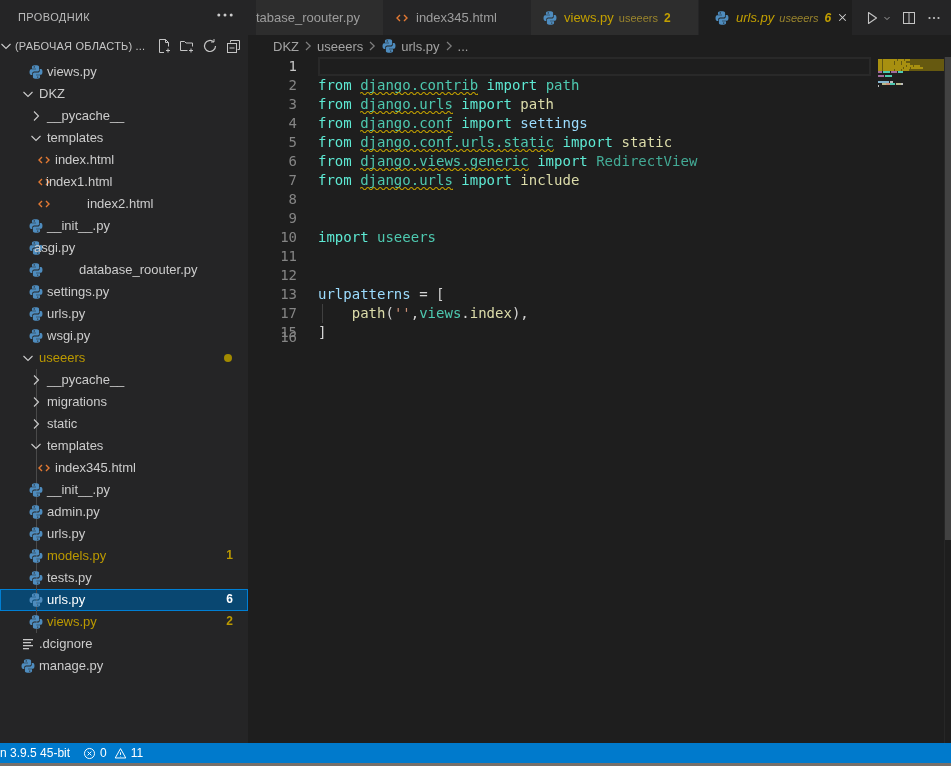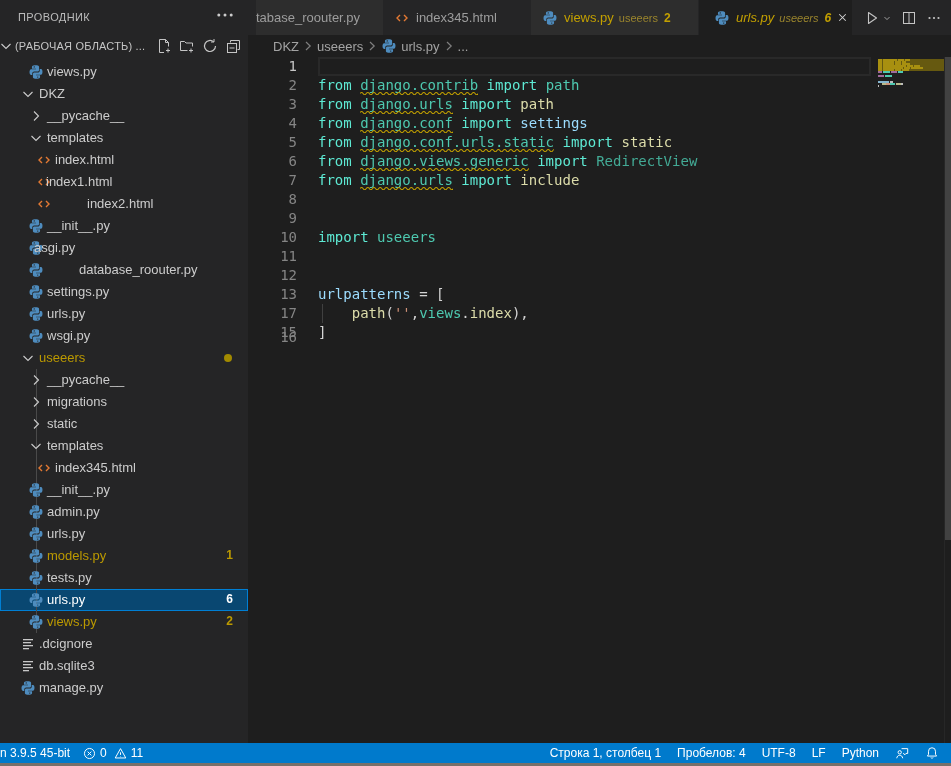--- a/index.html
+++ b/index.html
@@ -400,31 +400,20 @@
         <div class="row">
           <span class="ficon" style="left: 20px;">
             <svg viewBox="0 0 16 16" fill="#c8c8c8">
               <rect x="3" y="3" width="10" height="1.3"></rect>
               <rect x="3" y="6" width="8" height="1.3"></rect>
               <rect x="3" y="9" width="10" height="1.3"></rect>
               <rect x="3" y="12" width="6" height="1.3"></rect>
             </svg>
           </span>
           <span class="label" style="left: 39px;">.dcignore</span>
-        </div>
-        <div class="row">
-          <span class="ficon" style="left: 20px;">
-            <svg viewBox="0 0 16 16" fill="#c8c8c8">
-              <rect x="3" y="3" width="10" height="1.3"></rect>
-              <rect x="3" y="6" width="8" height="1.3"></rect>
-              <rect x="3" y="9" width="10" height="1.3"></rect>
-              <rect x="3" y="12" width="6" height="1.3"></rect>
-            </svg>
-          </span>
-          <span class="label" style="left: 39px;">db.sqlite3</span>
         </div>
         <div class="row">
           <span class="ficon" style="left: 20px;">
             <svg viewBox="0 0 16 16">
               <g fill="#4e8cbe">
                 <path fill-rule="evenodd" d="M7.95 1.3 C7.0 1.3 6.1 1.39 5.35 1.53 4.45 1.7 3.95 2.22 3.95 3.0 L3.95 4.75 L8.0 4.75 L8.0 5.3 L3.3 5.3 C2.48 5.3 1.88 5.9 1.68 6.8 1.45 7.82 1.45 8.45 1.68 9.5 1.87 10.38 2.4 10.95 3.2 10.95 L4.25 10.95 L4.25 9.35 C4.25 8.3 5.15 7.42 6.2 7.42 L9.6 7.42 C10.42 7.42 11.1 6.73 11.1 5.9 L11.1 3.0 C11.1 2.2 10.6 1.72 9.8 1.55 9.2 1.42 8.57 1.3 7.95 1.3 Z M6.25 2.2 A0.68 0.68 0 1 1 6.25 3.56 0.68 0.68 0 0 1 6.25 2.2 Z"></path>
                 <path fill-rule="evenodd" d="M8.05 14.7 C9.0 14.7 9.9 14.61 10.65 14.47 11.55 14.3 12.05 13.78 12.05 13.0 L12.05 11.25 L8.0 11.25 L8.0 10.7 L12.7 10.7 C13.52 10.7 14.12 10.1 14.32 9.2 14.55 8.18 14.55 7.55 14.32 6.5 14.13 5.62 13.6 5.05 12.8 5.05 L11.75 5.05 L11.75 6.65 C11.75 7.7 10.85 8.58 9.8 8.58 L6.4 8.58 C5.58 8.58 4.9 9.27 4.9 10.1 L4.9 13.0 C4.9 13.8 5.4 14.28 6.2 14.45 6.8 14.58 7.43 14.7 8.05 14.7 Z M9.75 13.8 A0.68 0.68 0 1 1 9.75 12.44 0.68 0.68 0 0 1 9.75 13.8 Z"></path>
               </g>
             </svg>
           </span>
@@ -638,35 +627,15 @@
       <span>0</span>
       <span class="sico" style="margin-left:3px">
           <svg viewBox="0 0 16 16" fill="none" stroke="#ffffff" stroke-width="1.2">
             <path d="M8 2 14.5 13.5h-13z" stroke-linejoin="round"></path>
             <path d="M8 6.5v3.2"></path>
             <circle cx="8" cy="11.6" r=".5" fill="#fff" stroke="none"></circle>
           </svg>
         </span>
       <span>11</span>
     </span>
-    <span id="sb-right">
-      <span class="item2">Строка 1, столбец 1</span>
-      <span class="item2">Пробелов: 4</span>
-      <span class="item2">UTF-8</span>
-      <span class="item2">LF</span>
-      <span class="item2">Python</span>
-      <span class="sico">
-          <svg viewBox="0 0 16 16" fill="none" stroke="#ffffff" stroke-width="1.1">
-            <circle cx="5.4" cy="7.2" r="1.9"></circle>
-            <path d="M2 14c.3-2.2 1.6-3.4 3.4-3.4 1.8 0 3.1 1.2 3.4 3.4"></path>
-            <path d="M7.5 3h7v5.5h-2l-1.5 1.7-1-1.7h-.8" stroke-linejoin="round"></path>
-          </svg>
-        </span>
-      <span class="sico">
-          <svg viewBox="0 0 16 16" fill="none" stroke="#ffffff" stroke-width="1.1">
-            <path d="M8 2a4 4 0 0 0-4 4v3.5L2.8 11.5h10.4L12 9.5V6a4 4 0 0 0-4-4z" stroke-linejoin="round"></path>
-            <path d="M6.8 13.2a1.3 1.3 0 0 0 2.4 0"></path>
-          </svg>
-        </span>
-    </span>
   </div>
   <div id="bottom-strip"></div>
 </div>
 
 </body></html>

